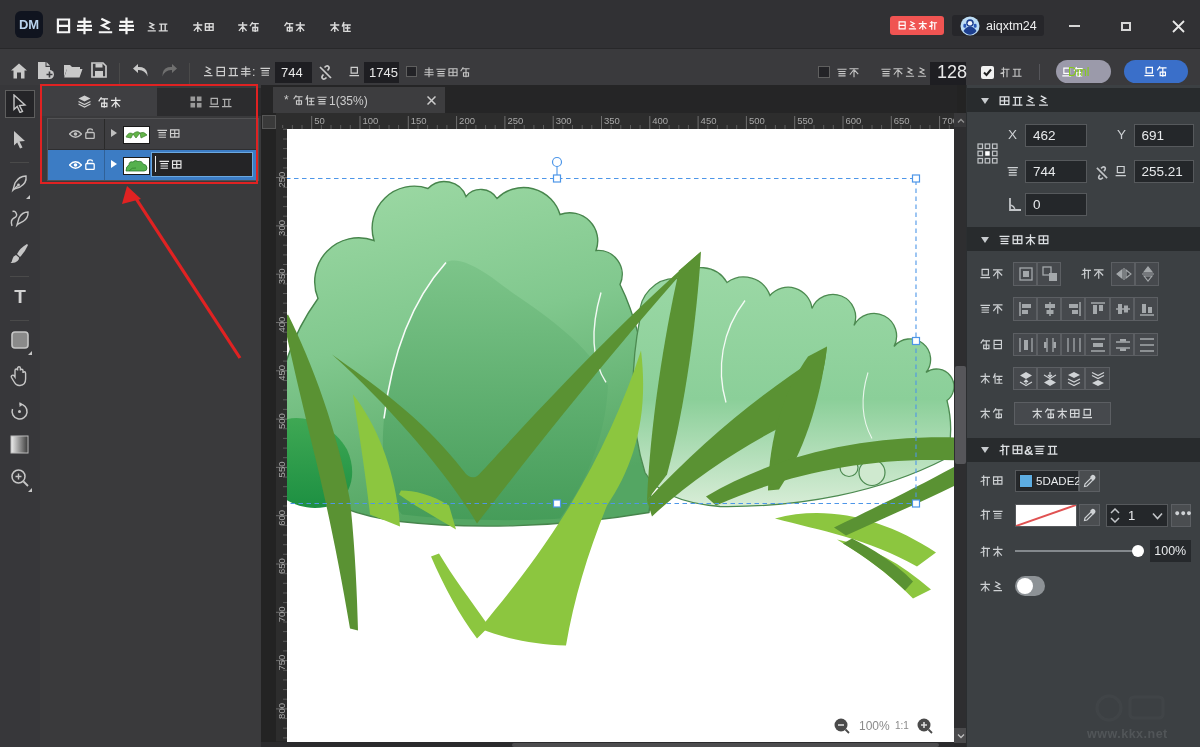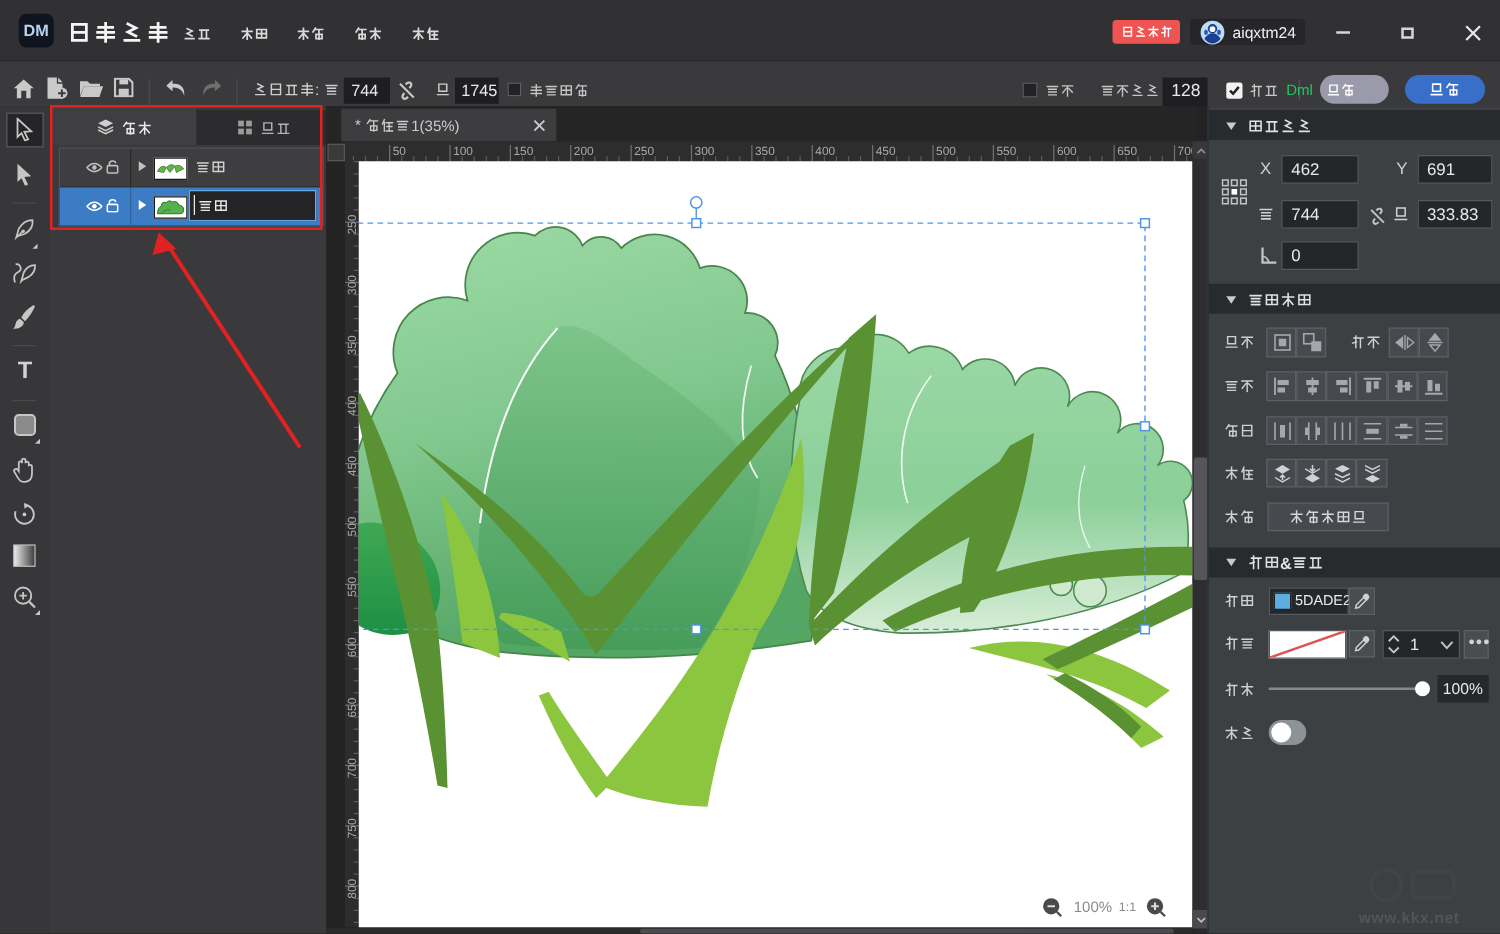--- a/index.html
+++ b/index.html
@@ -169,21 +169,21 @@
 <div style="position:absolute;left:880px;top:66px">
       <svg width="48" height="12" viewBox="0 0 48 12" style="display:block">
         <g fill="none" stroke="#c6c6c6" stroke-width="1.094" stroke-linecap="square">
           <path transform="translate(0.96,1.20) scale(1.008)" d="M1,2 H9 M2,4.2 H8 M2,6.4 H8 M2,8.6 H8"></path>
           <path transform="translate(12.96,1.20) scale(1.008)" d="M1,1.5 H9 M5,1.5 V9.5 M4,3.5 L1.2,7 M6,3.5 L8.8,6.5"></path>
           <path transform="translate(24.96,1.20) scale(1.008)" d="M3,0.8 L7,2.8 L3,4.8 L7,6.8 M1.5,9 H8.5"></path>
           <path transform="translate(36.96,1.20) scale(1.008)" d="M3,0.8 L7,2.8 L3,4.8 L7,6.8 M1.5,9 H8.5"></path>
         </g>
       </svg>
     </div>
-<div class="abs" style="left:930px;top:62px;width:36px;height:28px;background:#1e1e22;color:#e8e8e8;font-size:14px;line-height:21px;padding-left:7px">128</div>
+<div class="abs" style="left:930px;top:62px;width:36px;height:28px;background:#1e1e22;color:#e8e8e8;font-size:18px;line-height:21px;padding-left:7px">128</div>
 <div class="abs" style="left:981px;top:65.5px;width:13px;height:13px;background:#f2f2f2;border-radius:2px"></div>
 <svg class="abs" style="left:982px;top:66.5px" width="11" height="11" viewBox="0 0 11 11">
 <path d="M2,5.5 L4.5,8 L9,2.5" fill="none" stroke="#222" stroke-width="2"></path>
     </svg>
 <div style="position:absolute;left:999px;top:66px">
       <svg width="24" height="12" viewBox="0 0 24 12" style="display:block">
         <g fill="none" stroke="#c6c6c6" stroke-width="1.094" stroke-linecap="square">
           <path transform="translate(0.96,1.20) scale(1.008)" d="M2,2 H9 M3.5,0.5 V9.5 M7,2 V9.5 M1,6 L4,5"></path>
           <path transform="translate(12.96,1.20) scale(1.008)" d="M1.5,2 H8.5 M3,2 V9 M7,2 V9 M1,9 H9"></path>
         </g>
@@ -192,21 +192,21 @@
 <div class="abs" style="left:1039px;top:64px;width:1px;height:16px;background:#55555a"></div>
 <div class="abs" style="left:1056px;top:60px;width:55px;height:23px;background:#9b9aaa;border-radius:11.5px"></div>
 <div style="position:absolute;left:1061px;top:65.5px">
       <svg width="23" height="12" viewBox="0 0 23 12" style="display:block">
         <g fill="none" stroke="#ffffff" stroke-width="1.196" stroke-linecap="square">
           <path transform="translate(0.92,1.15) scale(0.966)" d="M2,1 H8 V6.5 H2 Z M1,9 H9"></path>
           <path transform="translate(12.42,1.15) scale(0.966)" d="M3,0.5 L1,3.5 M3.2,1.5 H9 M6,1.5 V9.5 M3.5,5.5 H8.5 V9 H3.5 Z"></path>
         </g>
       </svg>
     </div>
-<div class="abs" style="left:1029px;top:65px;color:#22c55e;font-size:12px">Dml</div>
+<div class="abs" style="left:1068px;top:65px;color:#84cc16;font-size:12px">Dml</div>
 <div class="abs" style="left:1124px;top:60px;width:64px;height:23px;background:#3a6fc9;border-radius:11.5px"></div>
 <div style="position:absolute;left:1143px;top:65px">
       <svg width="25" height="12" viewBox="0 0 25 12" style="display:block">
         <g fill="none" stroke="#ffffff" stroke-width="1.150" stroke-linecap="square">
           <path transform="translate(1.00,1.25) scale(1.050)" d="M2,1 H8 V6.5 H2 Z M1,9 H9"></path>
           <path transform="translate(13.50,1.25) scale(1.050)" d="M3,0.5 L1,3.5 M3.2,1.5 H9 M6,1.5 V9.5 M3.5,5.5 H8.5 V9 H3.5 Z"></path>
         </g>
       </svg>
     </div>
 <div class="abs" style="left:0;top:85px;width:40px;height:662px;background:#37373a"></div>
@@ -668,21 +668,21 @@
 <path d="M5.5,9.5 Q3,12 4.5,13.5 Q6,15 8.5,12.5 M9.5,5.5 Q12,3 10.5,1.5 Q9,0 6.5,2.5" fill="none" stroke="#c2c5c8" stroke-width="1.7"></path>
 <path d="M2,2 L13,13" stroke="#c2c5c8" stroke-width="1.7"></path>
     </svg>
 <div style="position:absolute;left:1114px;top:164px">
       <svg width="14" height="14" viewBox="0 0 14 14" style="display:block">
         <g fill="none" stroke="#ced1d4" stroke-width="1.065" stroke-linecap="square">
           <path transform="translate(1.08,1.35) scale(1.134)" d="M2,1 H8 V6.5 H2 Z M1,9 H9"></path>
         </g>
       </svg>
     </div>
-<div class="abs" style="left:1133.5px;top:159.5px;width:60.5px;height:23px;background:#24272a;border:1px solid #56595c;color:#e8eaec;font-size:13.5px;line-height:21px;padding-left:7px">333.83</div>
+<div class="abs" style="left:1133.5px;top:159.5px;width:60.5px;height:23px;background:#24272a;border:1px solid #56595c;color:#e8eaec;font-size:13.5px;line-height:21px;padding-left:7px">255.21</div>
 <svg class="abs" style="left:1008px;top:197px" width="14" height="15" viewBox="0 0 14 15">
 <path d="M2,1 V13 H13" fill="none" stroke="#c2c5c8" stroke-width="1.8"></path>
 <path d="M7,13 A6,6 0 0 0 2,8" fill="none" stroke="#c2c5c8" stroke-width="1.4"></path>
     </svg>
 <div class="abs" style="left:1025px;top:192.5px;width:62px;height:23px;background:#24272a;border:1px solid #56595c;color:#e8eaec;font-size:13.5px;line-height:21px;padding-left:7px">0</div>
 <div class="abs" style="left:967px;top:227px;width:233px;height:24px;background:#282b2d"></div>
 <div class="abs" style="left:981px;top:236.5px;width:0;height:0;border-left:4.5px solid transparent;border-right:4.5px solid transparent;border-top:6px solid #c8cbce"></div>
 <div style="position:absolute;left:998px;top:232.5px">
       <svg width="52" height="13" viewBox="0 0 52 13" style="display:block">
         <g fill="none" stroke="#dfe2e5" stroke-width="1.154" stroke-linecap="square">

